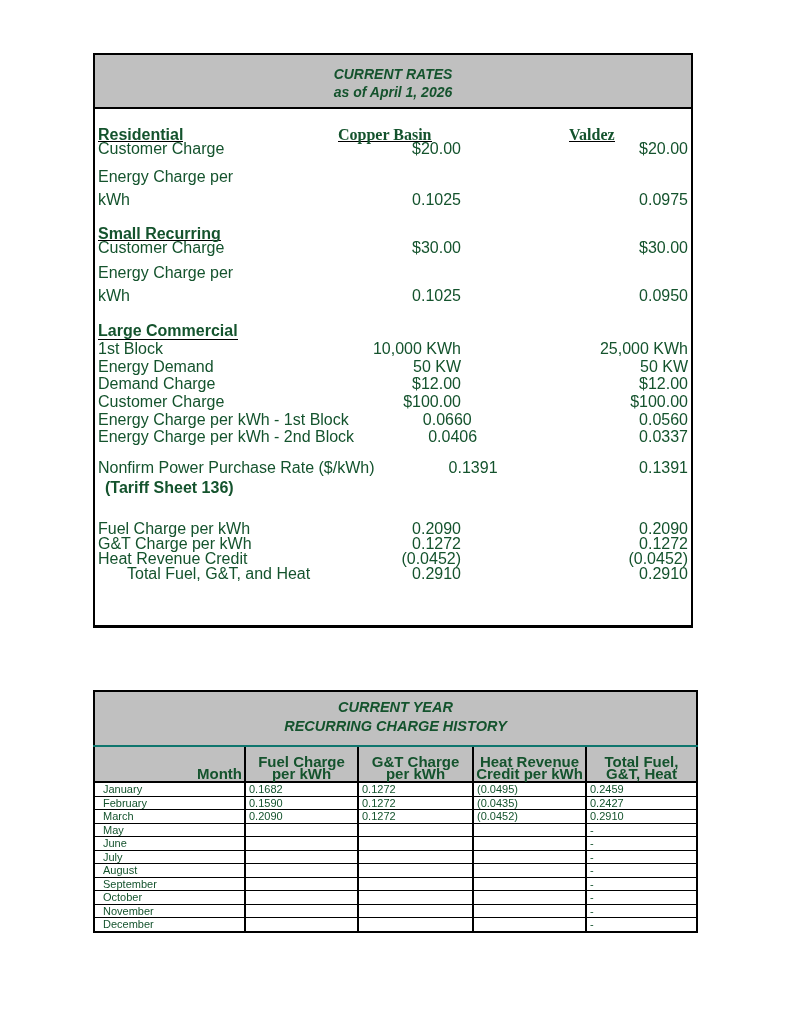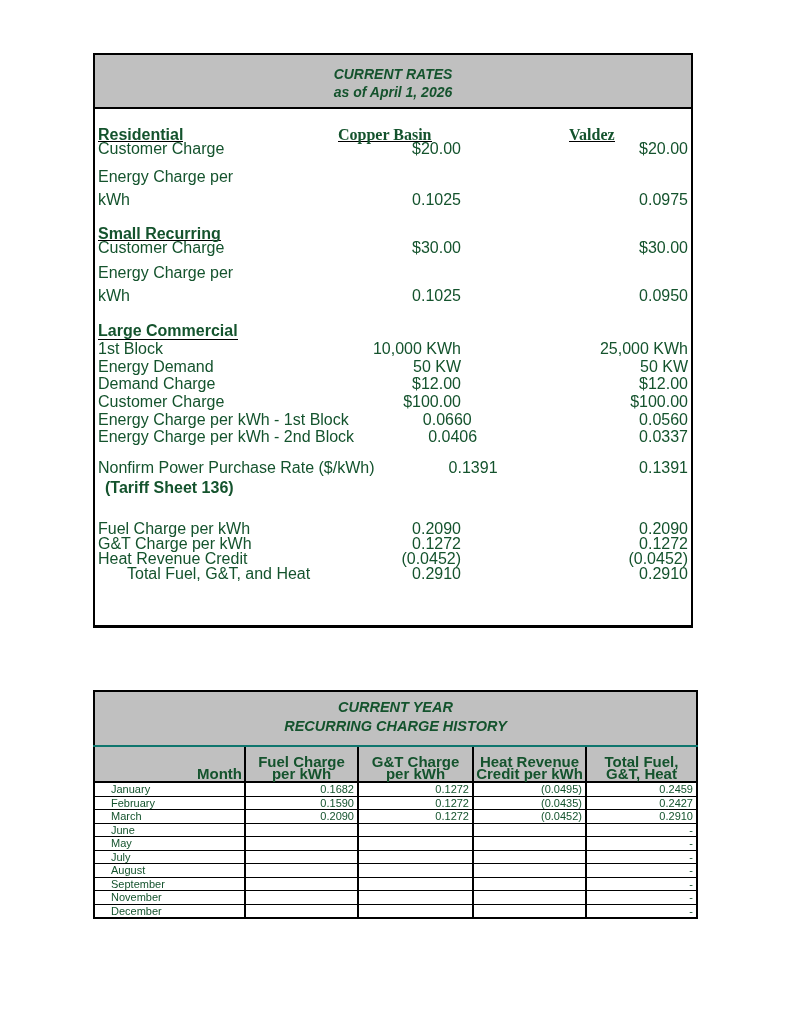--- a/index.html
+++ b/index.html
@@ -53,22 +53,22 @@
     height:36px;vertical-align:bottom;text-align:center;
     border:1px solid #000;border-left-width:2px;border-right-width:2px;border-bottom-width:2px;
     padding:1px 2px 1px 2px;box-sizing:border-box;
   }
   .h-col.month-col{text-align:right;padding-left:12px;}
   .history-table td{
     border:1px solid #000;border-left-width:2px;border-right-width:2px;
     height:12.5px;line-height:12px;font-size:11px;padding:0 3px;
     overflow:hidden;white-space:nowrap;
   }
-  td.cell-month{text-align:left;padding-left:16px;}
-  td.cell-num{text-align:right;}
+  td.cell-month{text-align:left;padding-left:8px;}
+  td.cell-num{text-align:left;}
 </style>
 </head>
 <body>
 
 <div class="page">
 
   <section class="rates-panel">
     <header class="rates-header">
       <div>CURRENT RATES</div>
       <div>as of April 1, 2026</div>
@@ -252,49 +252,56 @@
     <td class="cell-num">0.2427</td>
   </tr>
           <tr>
     <td class="cell-month">March</td>
     <td class="cell-num">0.2090</td>
     <td class="cell-num">0.1272</td>
     <td class="cell-num">(0.0452)</td>
     <td class="cell-num">0.2910</td>
   </tr>
           <tr>
+    <td class="cell-month">May</td>
+    <td class="cell-num"></td>
+    <td class="cell-num"></td>
+    <td class="cell-num"></td>
+    <td class="cell-num">-</td>
+  </tr>
+          <tr>
     <td class="cell-month">June</td>
     <td class="cell-num"></td>
     <td class="cell-num"></td>
     <td class="cell-num"></td>
     <td class="cell-num">-</td>
   </tr>
           <tr>
-    <td class="cell-month">May</td>
-    <td class="cell-num"></td>
-    <td class="cell-num"></td>
-    <td class="cell-num"></td>
-    <td class="cell-num">-</td>
-  </tr>
-          <tr>
     <td class="cell-month">July</td>
     <td class="cell-num"></td>
     <td class="cell-num"></td>
     <td class="cell-num"></td>
     <td class="cell-num">-</td>
   </tr>
           <tr>
     <td class="cell-month">August</td>
     <td class="cell-num"></td>
     <td class="cell-num"></td>
     <td class="cell-num"></td>
     <td class="cell-num">-</td>
   </tr>
           <tr>
     <td class="cell-month">September</td>
+    <td class="cell-num"></td>
+    <td class="cell-num"></td>
+    <td class="cell-num"></td>
+    <td class="cell-num">-</td>
+  </tr>
+          <tr>
+    <td class="cell-month">October</td>
     <td class="cell-num"></td>
     <td class="cell-num"></td>
     <td class="cell-num"></td>
     <td class="cell-num">-</td>
   </tr>
           <tr>
     <td class="cell-month">November</td>
     <td class="cell-num"></td>
     <td class="cell-num"></td>
     <td class="cell-num"></td>

